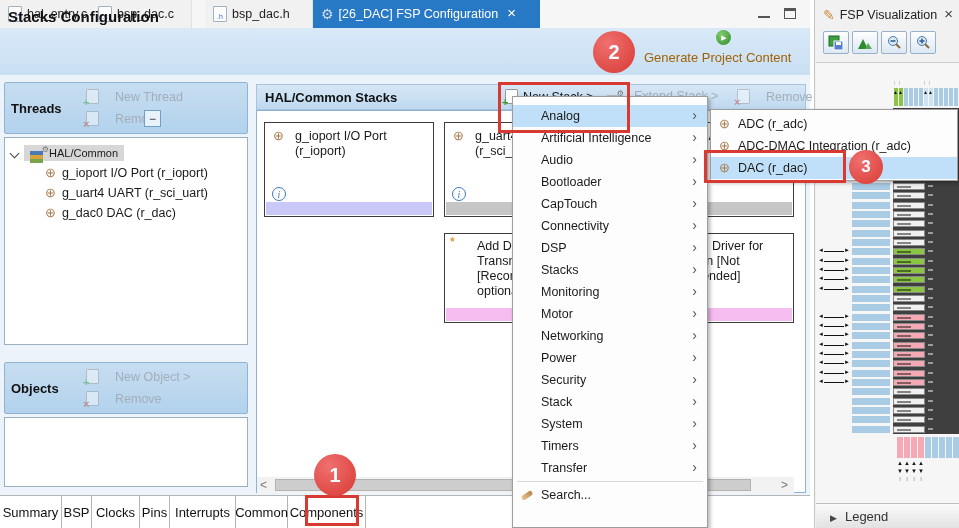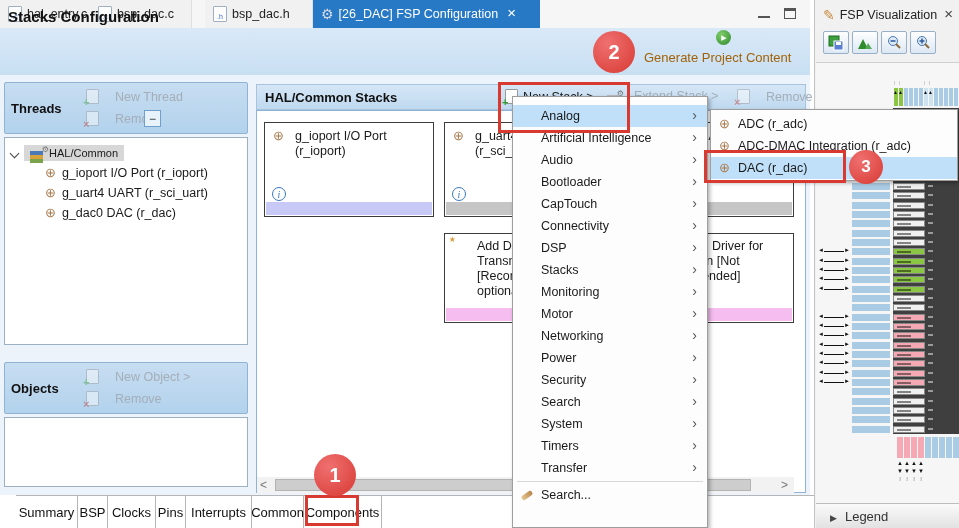--- a/index.html
+++ b/index.html
@@ -54,21 +54,21 @@
   .ic-info{width:14px;height:14px;border:1.2px solid #3a78c2;border-radius:50%;box-sizing:border-box;
            color:#3a78c2;font-family:"Liberation Serif",serif;font-style:italic;font-size:10px;
            display:flex;align-items:center;justify-content:center;}
   .ic-addstack{width:13px;height:10px;background:repeating-linear-gradient(#7aa7d8 0 3px,#fff 3px 4px);position:relative;}
   .ic-addstack::after{content:"★";position:absolute;right:-4px;top:-7px;color:#d8a23c;font-size:8px;}
   
   .hscroll{left:257px;top:477px;width:537px;height:16px;background:#f2f2f2;}
   .scrarrow{color:#777;font-size:12px;line-height:16px;}
   .scrthumb{left:18px;top:2px;width:476px;height:12px;background:#cdcdcd;border:1px solid #b3b3b3;box-sizing:border-box;}
   
-  .btabs{left:16px;top:495px;width:810px;height:33px;background:#fff;border-top:1px solid #b5b5b5;display:flex;}
+  .btabs{left:0;top:495px;width:810px;height:33px;background:#fff;border-top:1px solid #b5b5b5;display:flex;}
   .btab{height:100%;display:flex;align-items:center;justify-content:center;border-right:1px solid #b5b5b5;
         font-size:13px;color:#111;box-sizing:border-box;}
   
   .menu{background:#fdfdfd;border:1px solid #9d9d9d;box-shadow:2px 2px 4px rgba(0,0,0,.3);box-sizing:border-box;}
   .mitem{height:22px;display:flex;align-items:center;padding-left:28px;position:relative;font-size:12.5px;color:#1a1a1a;}
   .mitem .sub::before{content:"›";position:absolute;right:10px;top:2px;color:#555;font-size:14px;}
   .msel{background:#bfe0f8;}
   .msep{height:1px;background:#d8d8d8;margin:2px 4px;}
   .ic-torch{width:12px;height:5px;border-radius:3px;background:linear-gradient(90deg,#e6c894,#b9854c);transform:rotate(-35deg);}
   .smitem{height:22px;display:flex;align-items:center;gap:8px;padding-left:8px;font-size:12.5px;}
@@ -544,21 +544,21 @@
       </div>
     <div class="mitem">
         <span>Power</span>
         <span class="sub"></span>
       </div>
     <div class="mitem">
         <span>Security</span>
         <span class="sub"></span>
       </div>
     <div class="mitem">
-        <span>Search</span>
+        <span>Stack</span>
         <span class="sub"></span>
       </div>
     <div class="mitem">
         <span>System</span>
         <span class="sub"></span>
       </div>
     <div class="mitem">
         <span>Timers</span>
         <span class="sub"></span>
       </div>

